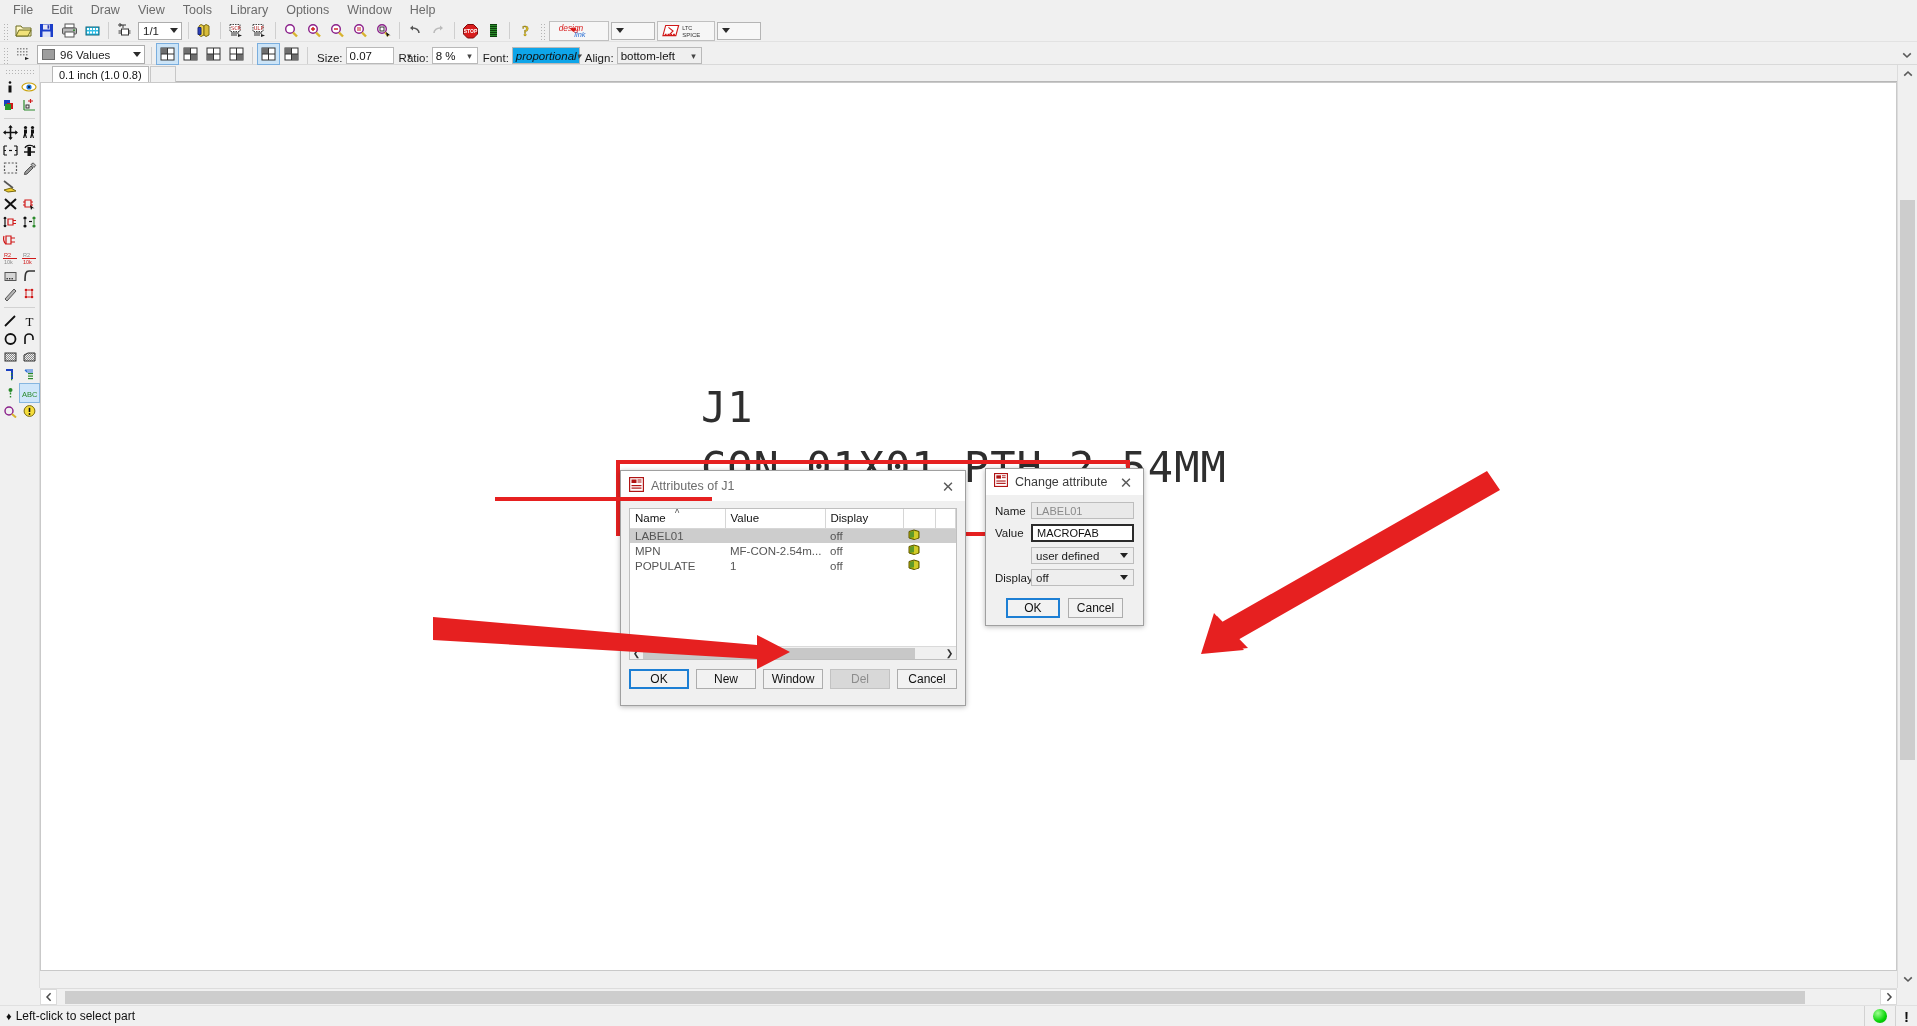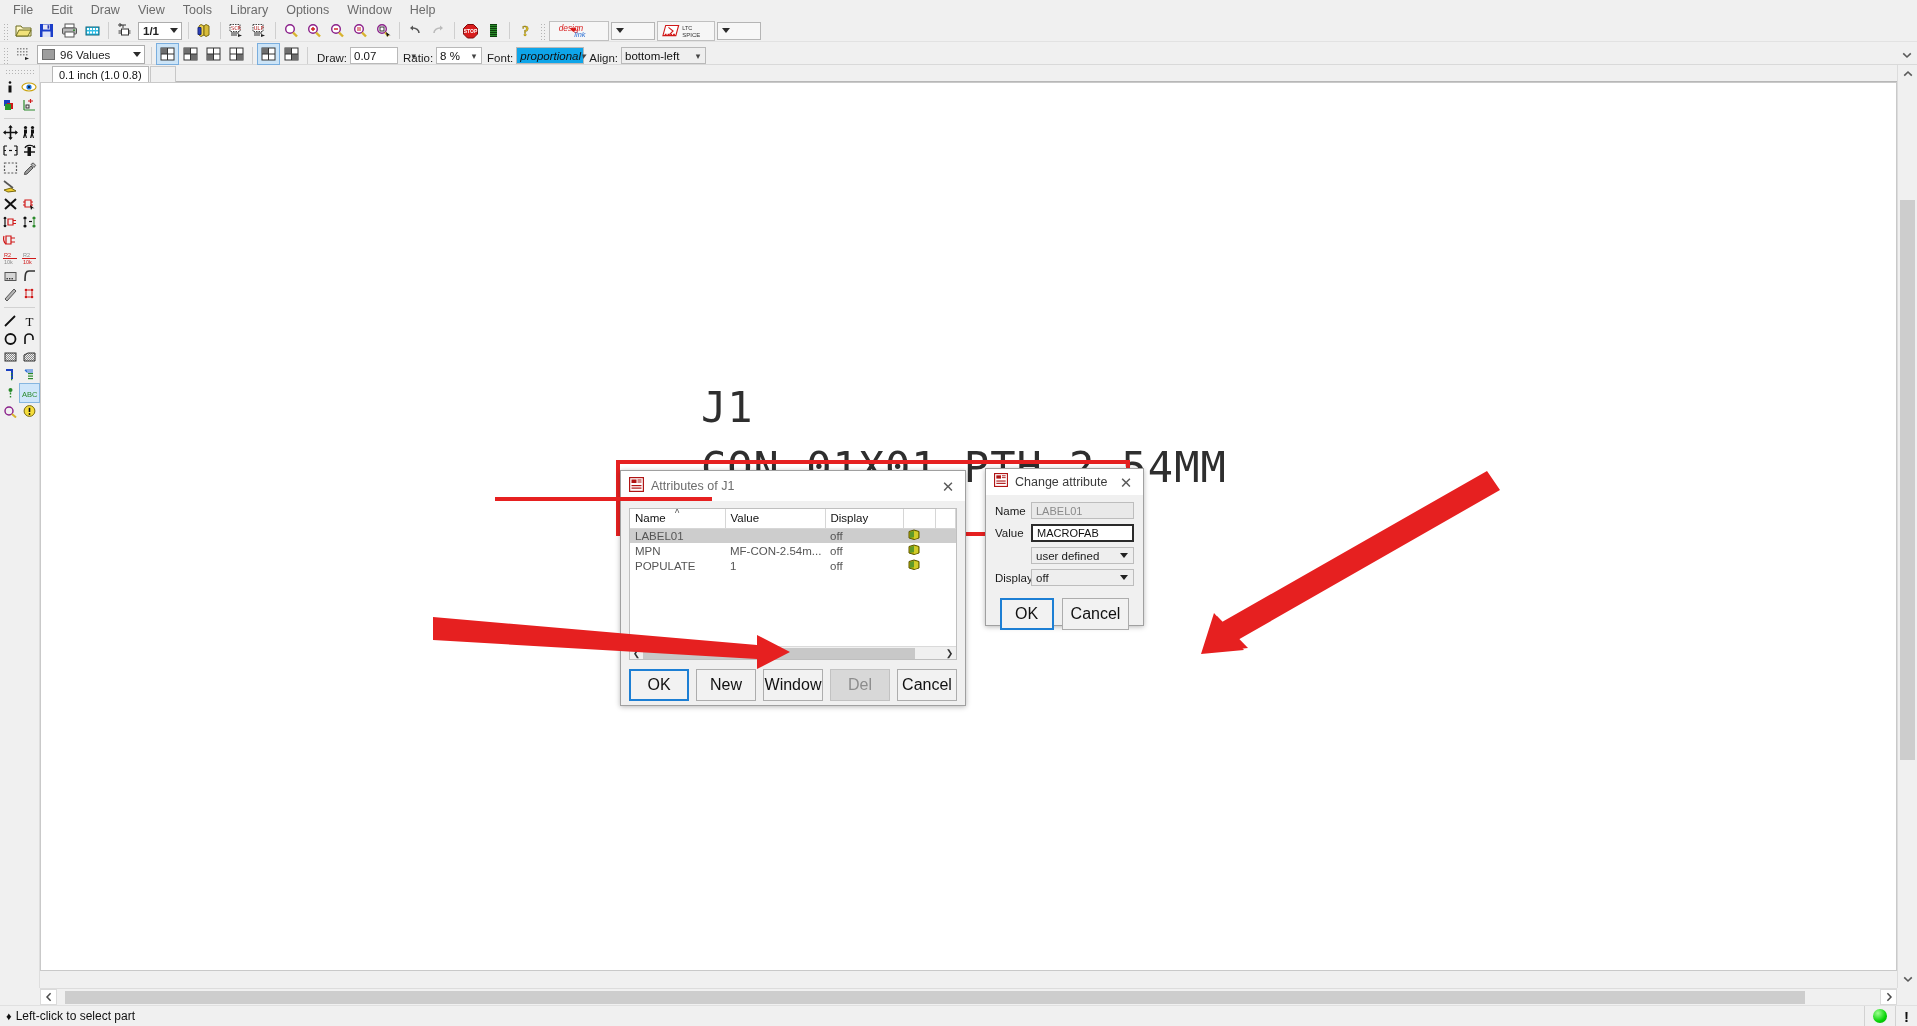--- a/index.html
+++ b/index.html
@@ -282,23 +282,23 @@
     border-top: 1px solid #dadada;
   }
   .attr-hsb .ab { width: 13px; text-align: center; font-size: 9px; color: #333; }
   .attr-hsb .at { flex: 1; height: 11px; position: relative; }
   .attr-hsb .ath { position: absolute; left: 0; top: 0; width: 272px; height: 11px; background: #c8c8c8; }
   .attr-btns {
     display: flex; gap: 7px; justify-content: center;
     padding: 9px 8px 0;
   }
   .btn {
-    height: 32px; min-width: 60px; padding: 0 8px;
+    height: 20px; min-width: 60px; padding: 0 8px;
     border: 1px solid #adadad; background: #f2f2f2;
-    font-size: 16px; color: #111;
+    font-size: 12px; color: #111;
     display: flex; align-items: center; justify-content: center;
     cursor: default;
   }
   .btn.default { border: 2px solid #1d7fd4; background: #f2f2f2; }
   .btn.disabled { color: #8d8d8d; background: #d8d8d8; border-color: #c2c2c2; }
 
   .chg-dlg { left: 985px; top: 468px; width: 159px; height: 158px; }
   .chg-body { padding: 7px 9px 0; }
   .chg-row { display: flex; align-items: center; margin-bottom: 5px; }
   .chg-lbl { width: 36px; font-size: 11.5px; color: #1a1a1a; }
@@ -386,21 +386,21 @@
     </div>
     <div class="tsep"></div>
     <div class="tbtn">
       <svg width="15" height="15" viewBox="0 0 15 15">
           <rect x="4.5" y="6" width="7" height="6" fill="#fff" stroke="#333"></rect>
           <path d="M4.5 8h-3M4.5 10h-3M11.5 8h2M11.5 10h2" stroke="#333" stroke-width="1"></path>
           <path d="M3 2h6M6 2v3" stroke="#333" stroke-width="1" fill="none"></path>
           <circle cx="3" cy="2" r="1.2" fill="none" stroke="#333"></circle>
         </svg>
     </div>
-    <div class="combo" style="width:32px;font-weight:bold;">
+    <div class="combo" style="width:32px;">
       <span class="cval">1/1</span>
       <span class="carrow"></span>
     </div>
     <div class="tsep"></div>
     <div class="tbtn">
       <svg width="17" height="15" viewBox="0 0 17 15">
           <path d="M3 3l2-1.5 3 1.5v9l-3 1.5-2-1.5z" fill="#f0d24a" stroke="#7a6a14"></path>
           <path d="M8 3l2-1.5 3 1.5v9l-3 1.5-2-1.5z" fill="#d8bc3a" stroke="#7a6a14"></path>
           <path d="M2 4.5h3v7h-3z" fill="#2b3fba" stroke="#1a2878"></path>
         </svg>
@@ -596,21 +596,21 @@
     <div class="tbtn">
       <svg width="15" height="14" viewBox="0 0 15 14">
           <rect x="1" y="1" width="13" height="12" fill="#fff" stroke="#333"></rect>
           <rect x="1" y="1" width="6.5" height="6" fill="#6e6e6e"></rect>
           <rect x="7.5" y="7" width="6.5" height="6" fill="#6e6e6e"></rect>
           <path d="M7.5 1v12M1 7h13" stroke="#333"></path>
         </svg>
     </div>
     <div class="tsep"></div>
 
-    <span class="tlabel">Draw:</span>
+    <span class="tlabel">Size:</span>
     <div class="smallcombo" style="width:48px;gap:35px;">
       <span style="flex:1">0.07</span>
       <span class="carrow2">▾</span>
     </div>
     <span class="tlabel">Ratio:</span>
     <div class="smallcombo" style="width:46px;">
       <span style="flex:1">8 %</span>
       <span class="carrow2">▾</span>
     </div>
     <span class="tlabel">Font:</span>

